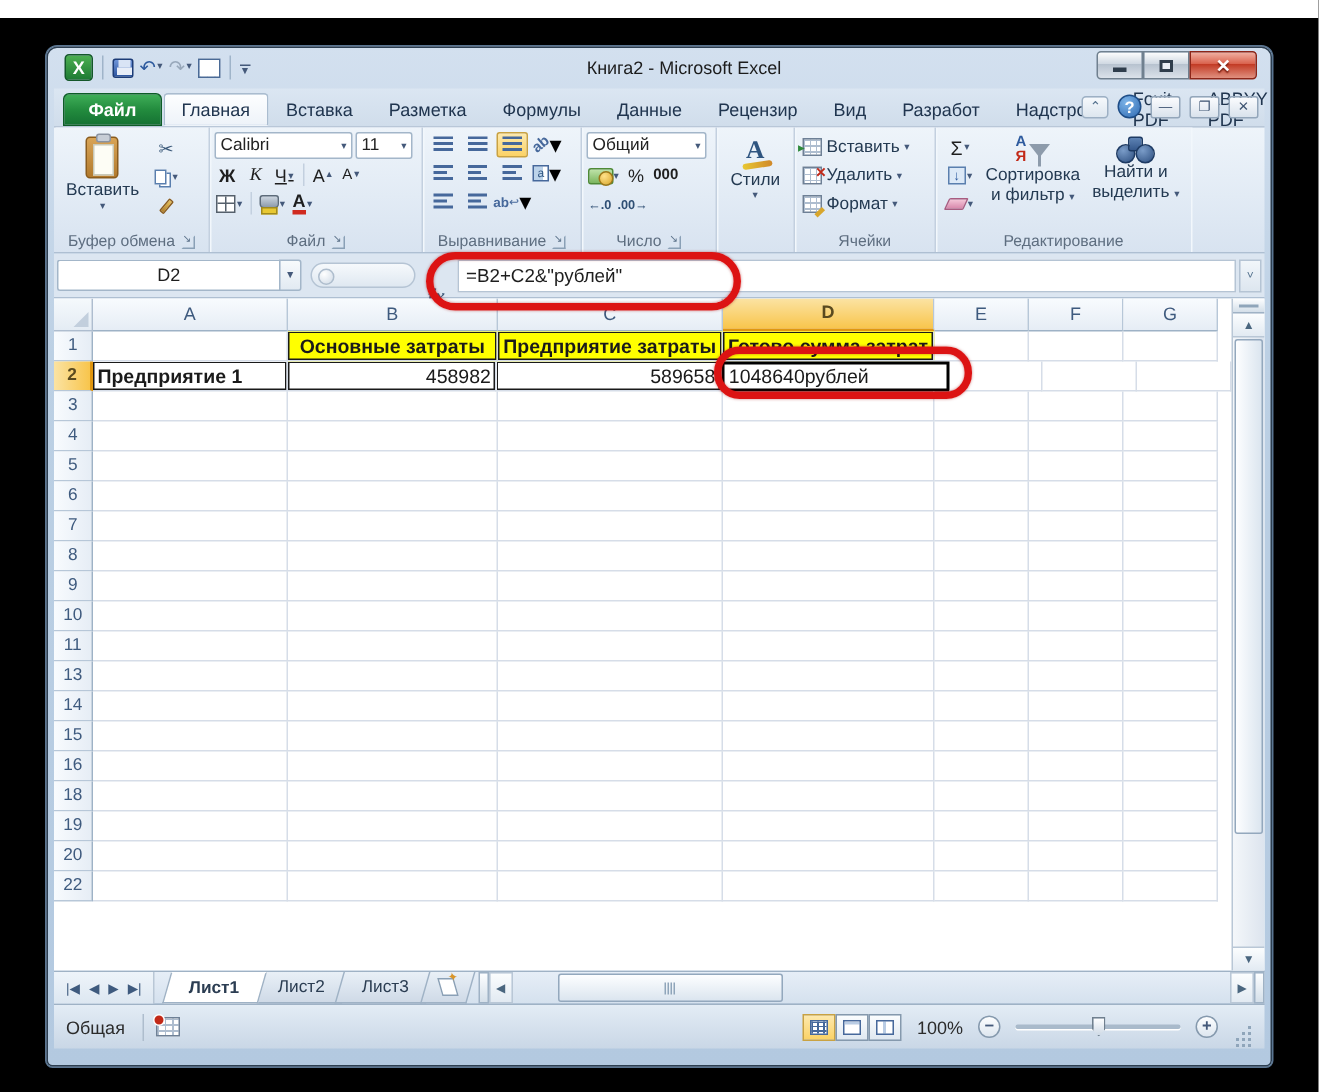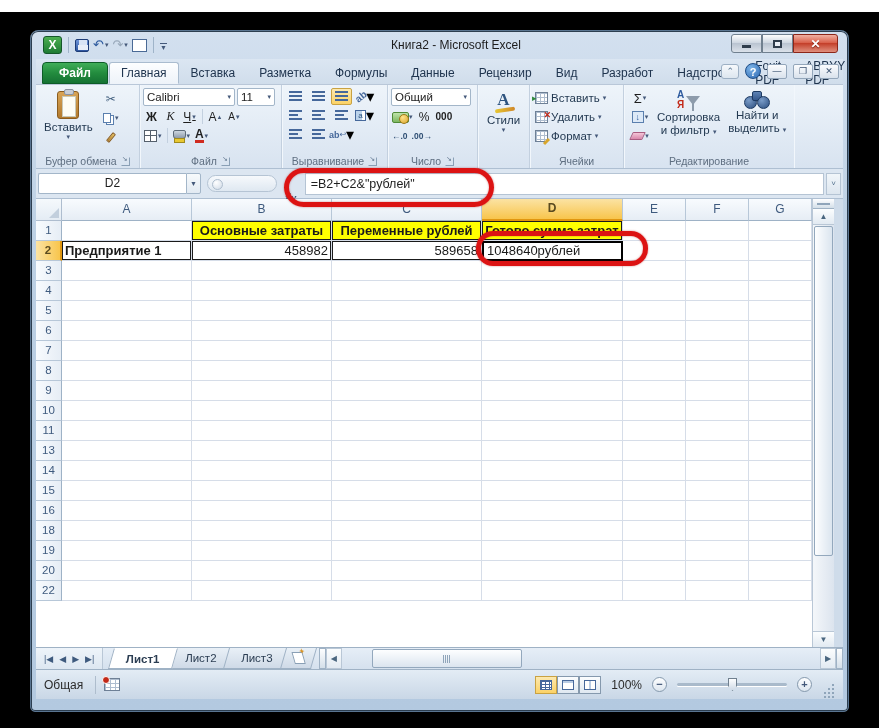--- a/index.html
+++ b/index.html
@@ -514,32 +514,32 @@
           <div class="colhdr hl" style="width: 141px;">D</div>
           <div class="colhdr" style="width: 63px;">E</div>
           <div class="colhdr" style="width: 63px;">F</div>
           <div class="colhdr" style="width: 63px;">G</div>
         </div>
       <div>
           <div class="grow">
             <div class="rowhdr">1</div>
             <div class="gcell" style="width: 130px;"></div>
             <div class="gcell k-yellow" style="width: 140px; text-align: center;">Основные затраты</div>
-            <div class="gcell k-yellow" style="width: 150px;">Переменные рублей</div>
+            <div class="gcell k-yellow" style="width: 150px;">Предприятие затраты</div>
             <div class="gcell k-yellow" style="width: 141px;">Готово сумма затрат</div>
             <div class="gcell" style="width: 63px;"></div>
             <div class="gcell" style="width: 63px;"></div>
             <div class="gcell" style="width: 63px;"></div>
           </div>
           <div class="grow">
             <div class="rowhdr hl">2</div>
             <div class="gcell k-label" style="width: 130px;">Предприятие 1</div>
             <div class="gcell k-num" style="width: 140px;">458982</div>
             <div class="gcell k-num" style="width: 150px;">589658</div>
-            <div class="gcell k-result" style="width: 141px;">1048640рублей</div>
+            <div class="gcell k-result" style="width: 152px;">1048640рублей</div>
             <div class="gcell" style="width: 63px;"></div>
             <div class="gcell" style="width: 63px;"></div>
             <div class="gcell" style="width: 63px;"></div>
           </div>
           <div class="grow">
             <div class="rowhdr">3</div>
             <div class="gcell" style="width: 130px;"></div>
             <div class="gcell" style="width: 140px;"></div>
             <div class="gcell" style="width: 150px;"></div>
             <div class="gcell" style="width: 141px;"></div>

